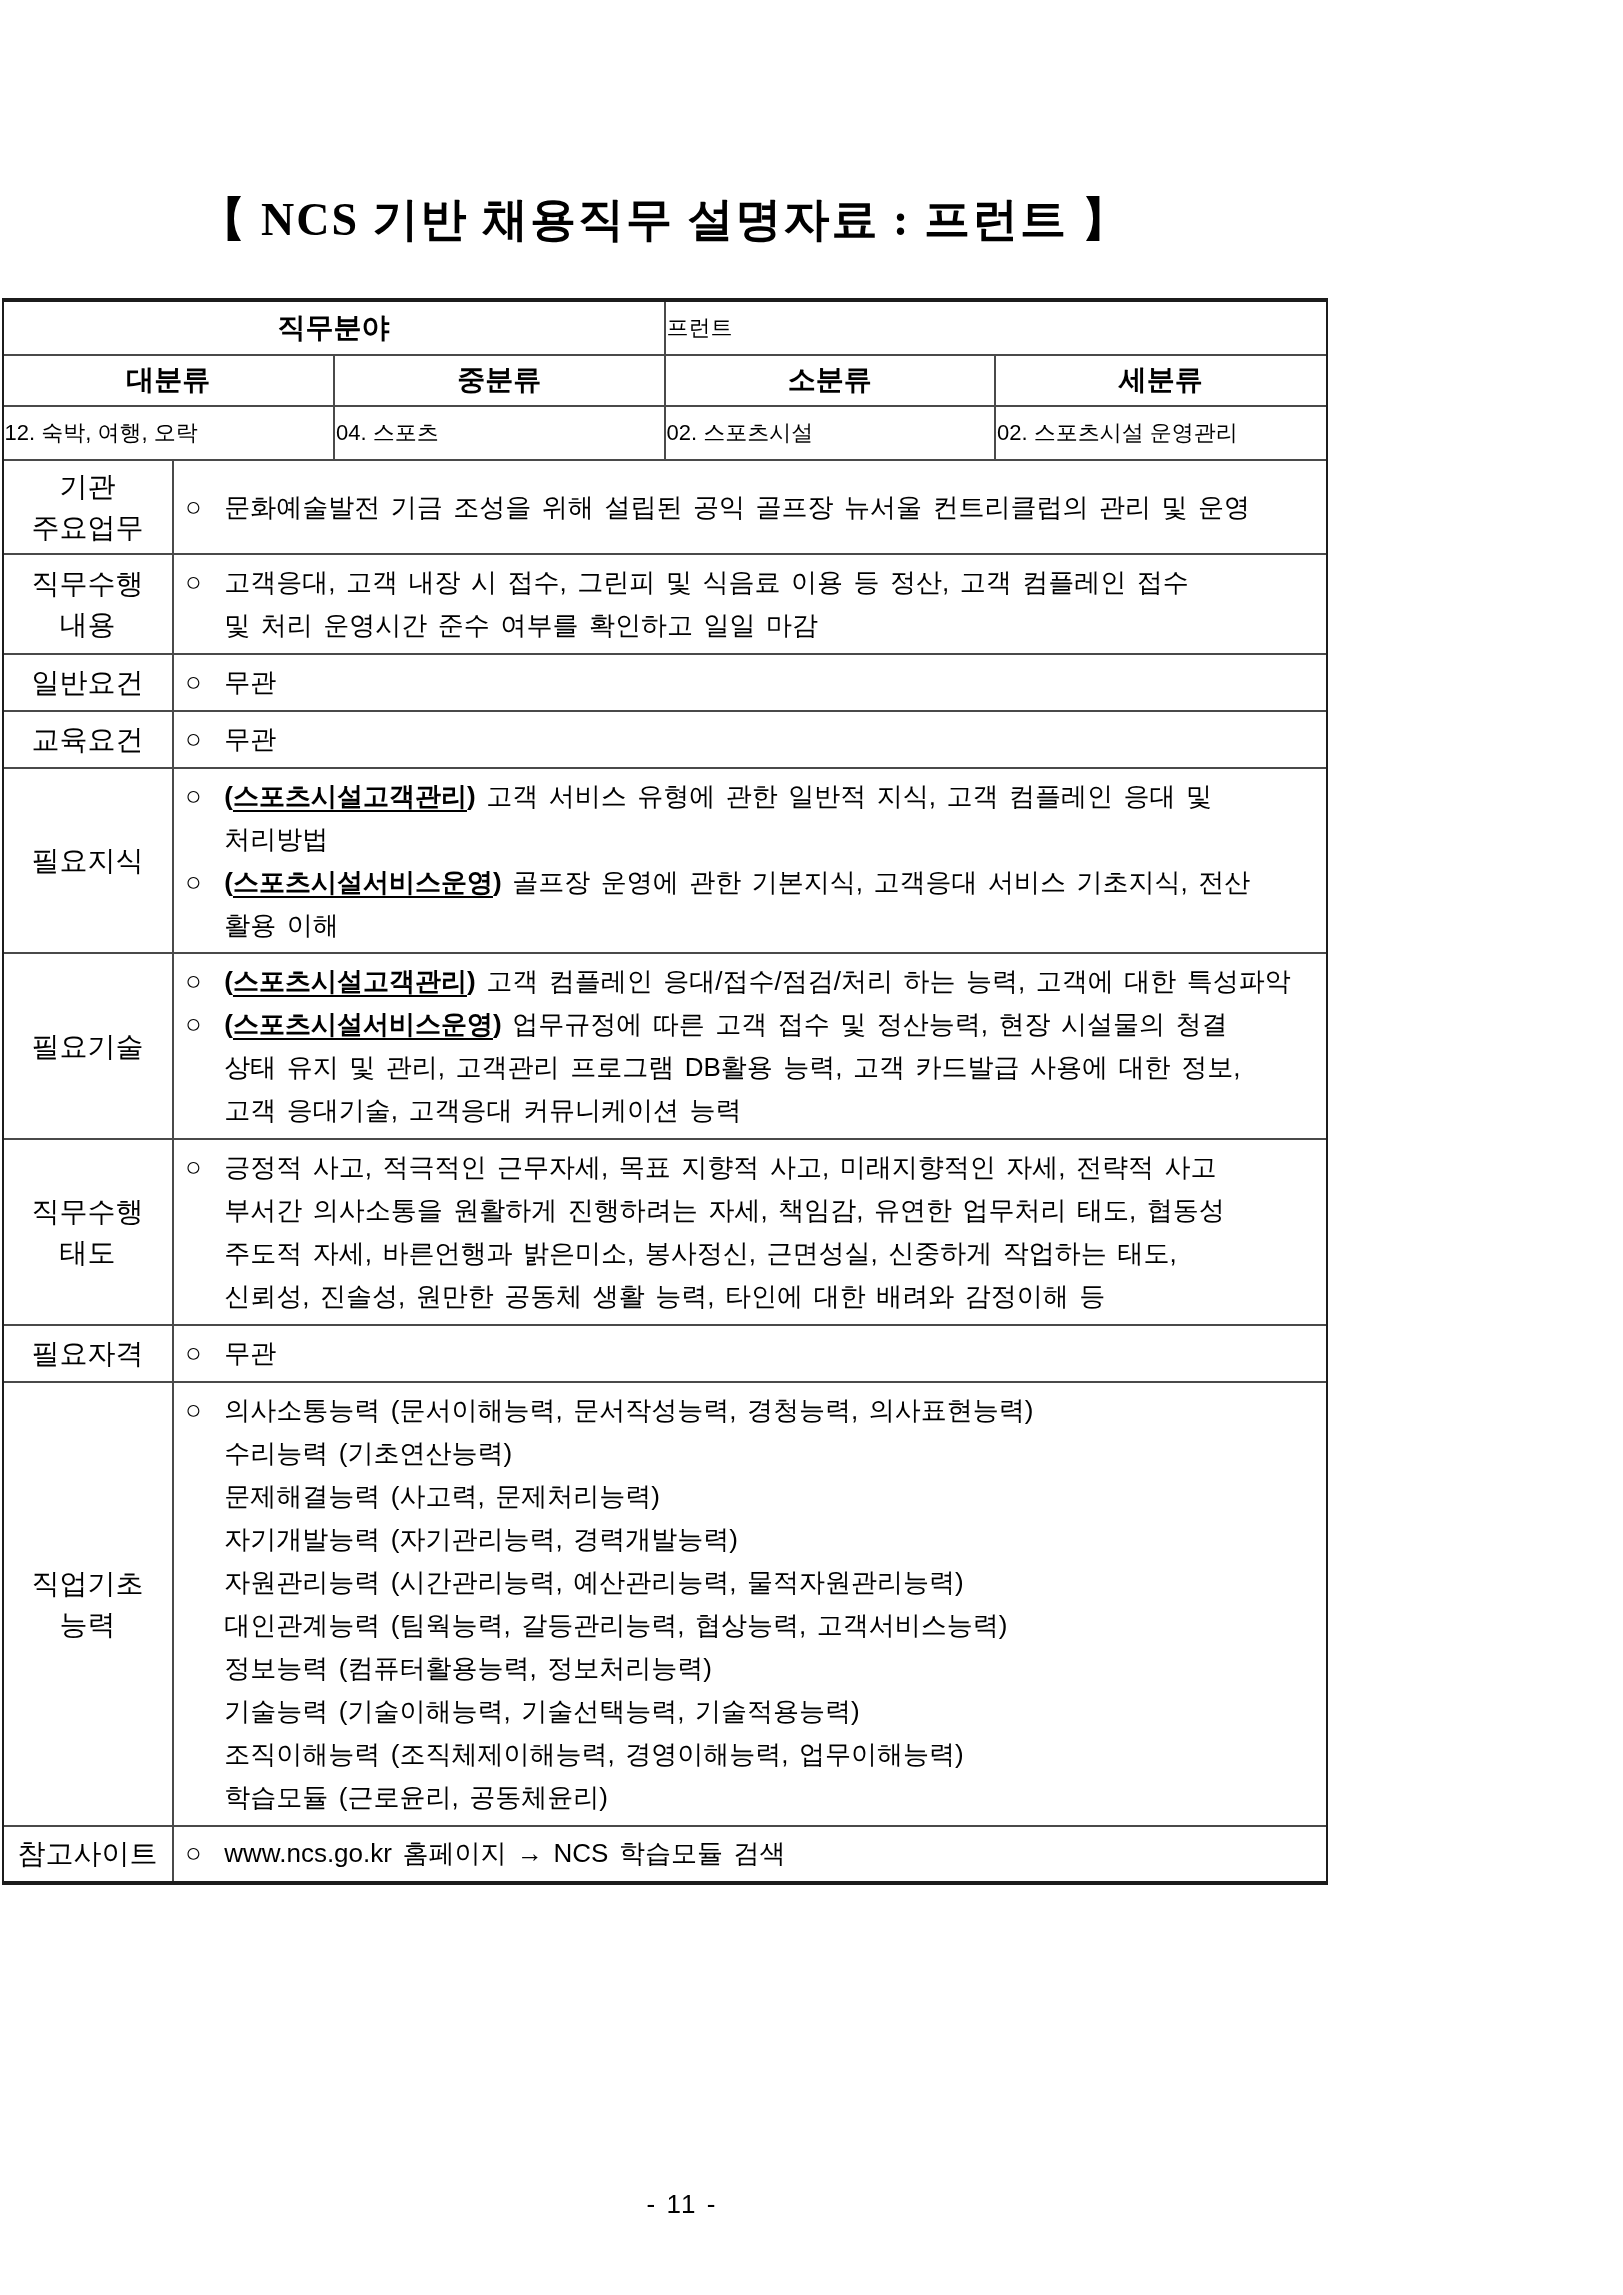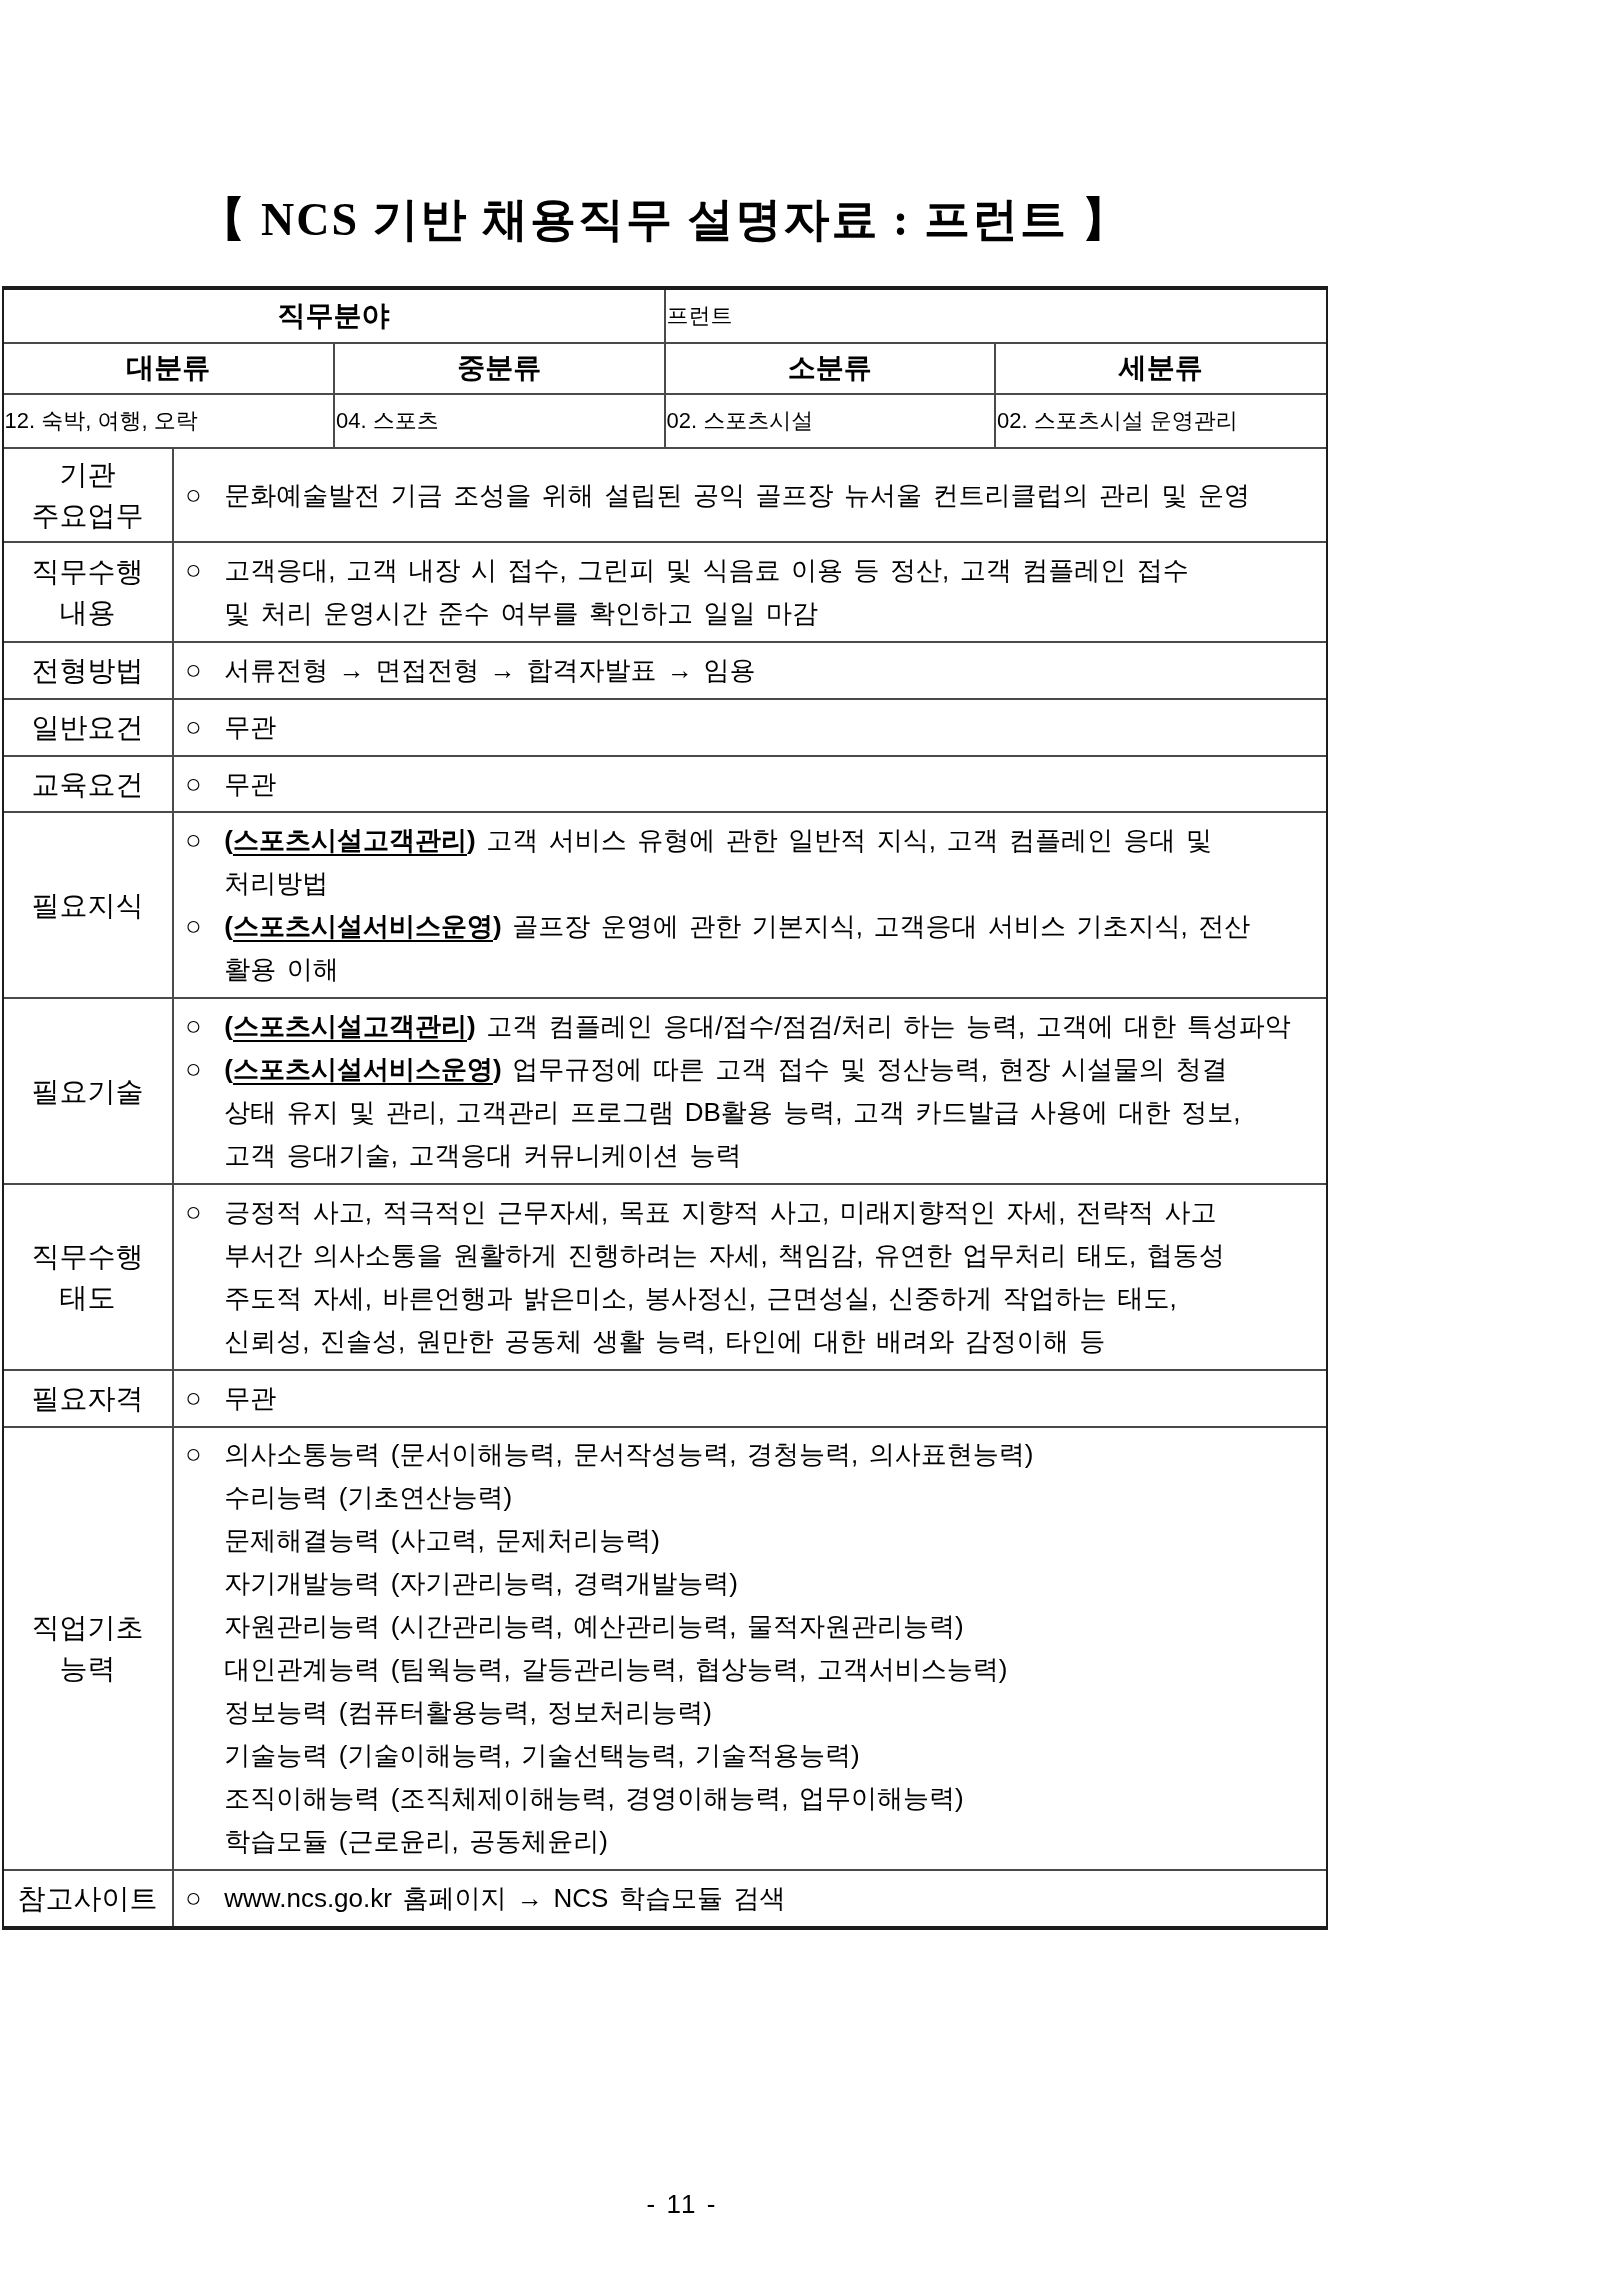--- a/index.html
+++ b/index.html
@@ -8,21 +8,21 @@
     font-family:"Liberation Sans","DejaVu Sans",sans-serif;
   }
   .page{position:relative;width:1329px;height:2295px;overflow:hidden;}
   .doc-title{
     margin:0;padding-top:194px;padding-bottom:39px;
     text-align:center;
     font-family:"Liberation Serif","DejaVu Serif",serif;
     font-size:46px;font-weight:bold;letter-spacing:2px;line-height:1.15;
   }
   .tbl-wrap{
-    width:1322px;margin:0 auto;
+    width:1322px;margin:12px auto;
     border:2.6px solid #1c1c1c;border-top-width:4.6px;border-bottom-width:4.6px;
     background:#fff;
   }
   table{width:100%;border-collapse:collapse;border-style:hidden;table-layout:fixed;}
   td{border:2px solid #4a4a4a;background:#fff;}
   .tsep{height:2px;background:#4a4a4a;}
   
   .hcell{height:47px;text-align:center;vertical-align:middle;font-weight:bold;font-size:28px;}
   .vcell{height:50px;text-align:left;vertical-align:middle;font-size:22px;}
   
@@ -112,33 +112,20 @@
                 <span class="mk">○</span>
                 <div class="tx">
                   <div class="line"><span class="">고객응대, 고객 내장 시 접수, 그린피 및 식음료 이용 등 정산, 고객 컴플레인 접수</span></div>
                   <div class="line"><span class="">및 처리 운영시간 준수 여부를 확인하고 일일 마감</span></div>
                 </div>
               </div>
             </td>
           </tr>
           <tr>
             <td class="lbl">
-              <div>전형방법</div>
-            </td>
-            <td class="cnt">
-              <div class="bullet">
-                <span class="mk">○</span>
-                <div class="tx">
-                  <div class="line"><span class="">서류전형 → 면접전형 → 합격자발표 → 임용</span></div>
-                </div>
-              </div>
-            </td>
-          </tr>
-          <tr>
-            <td class="lbl">
               <div>일반요건</div>
             </td>
             <td class="cnt">
               <div class="bullet">
                 <span class="mk">○</span>
                 <div class="tx">
                   <div class="line"><span class="">무관</span></div>
                 </div>
               </div>
             </td>

